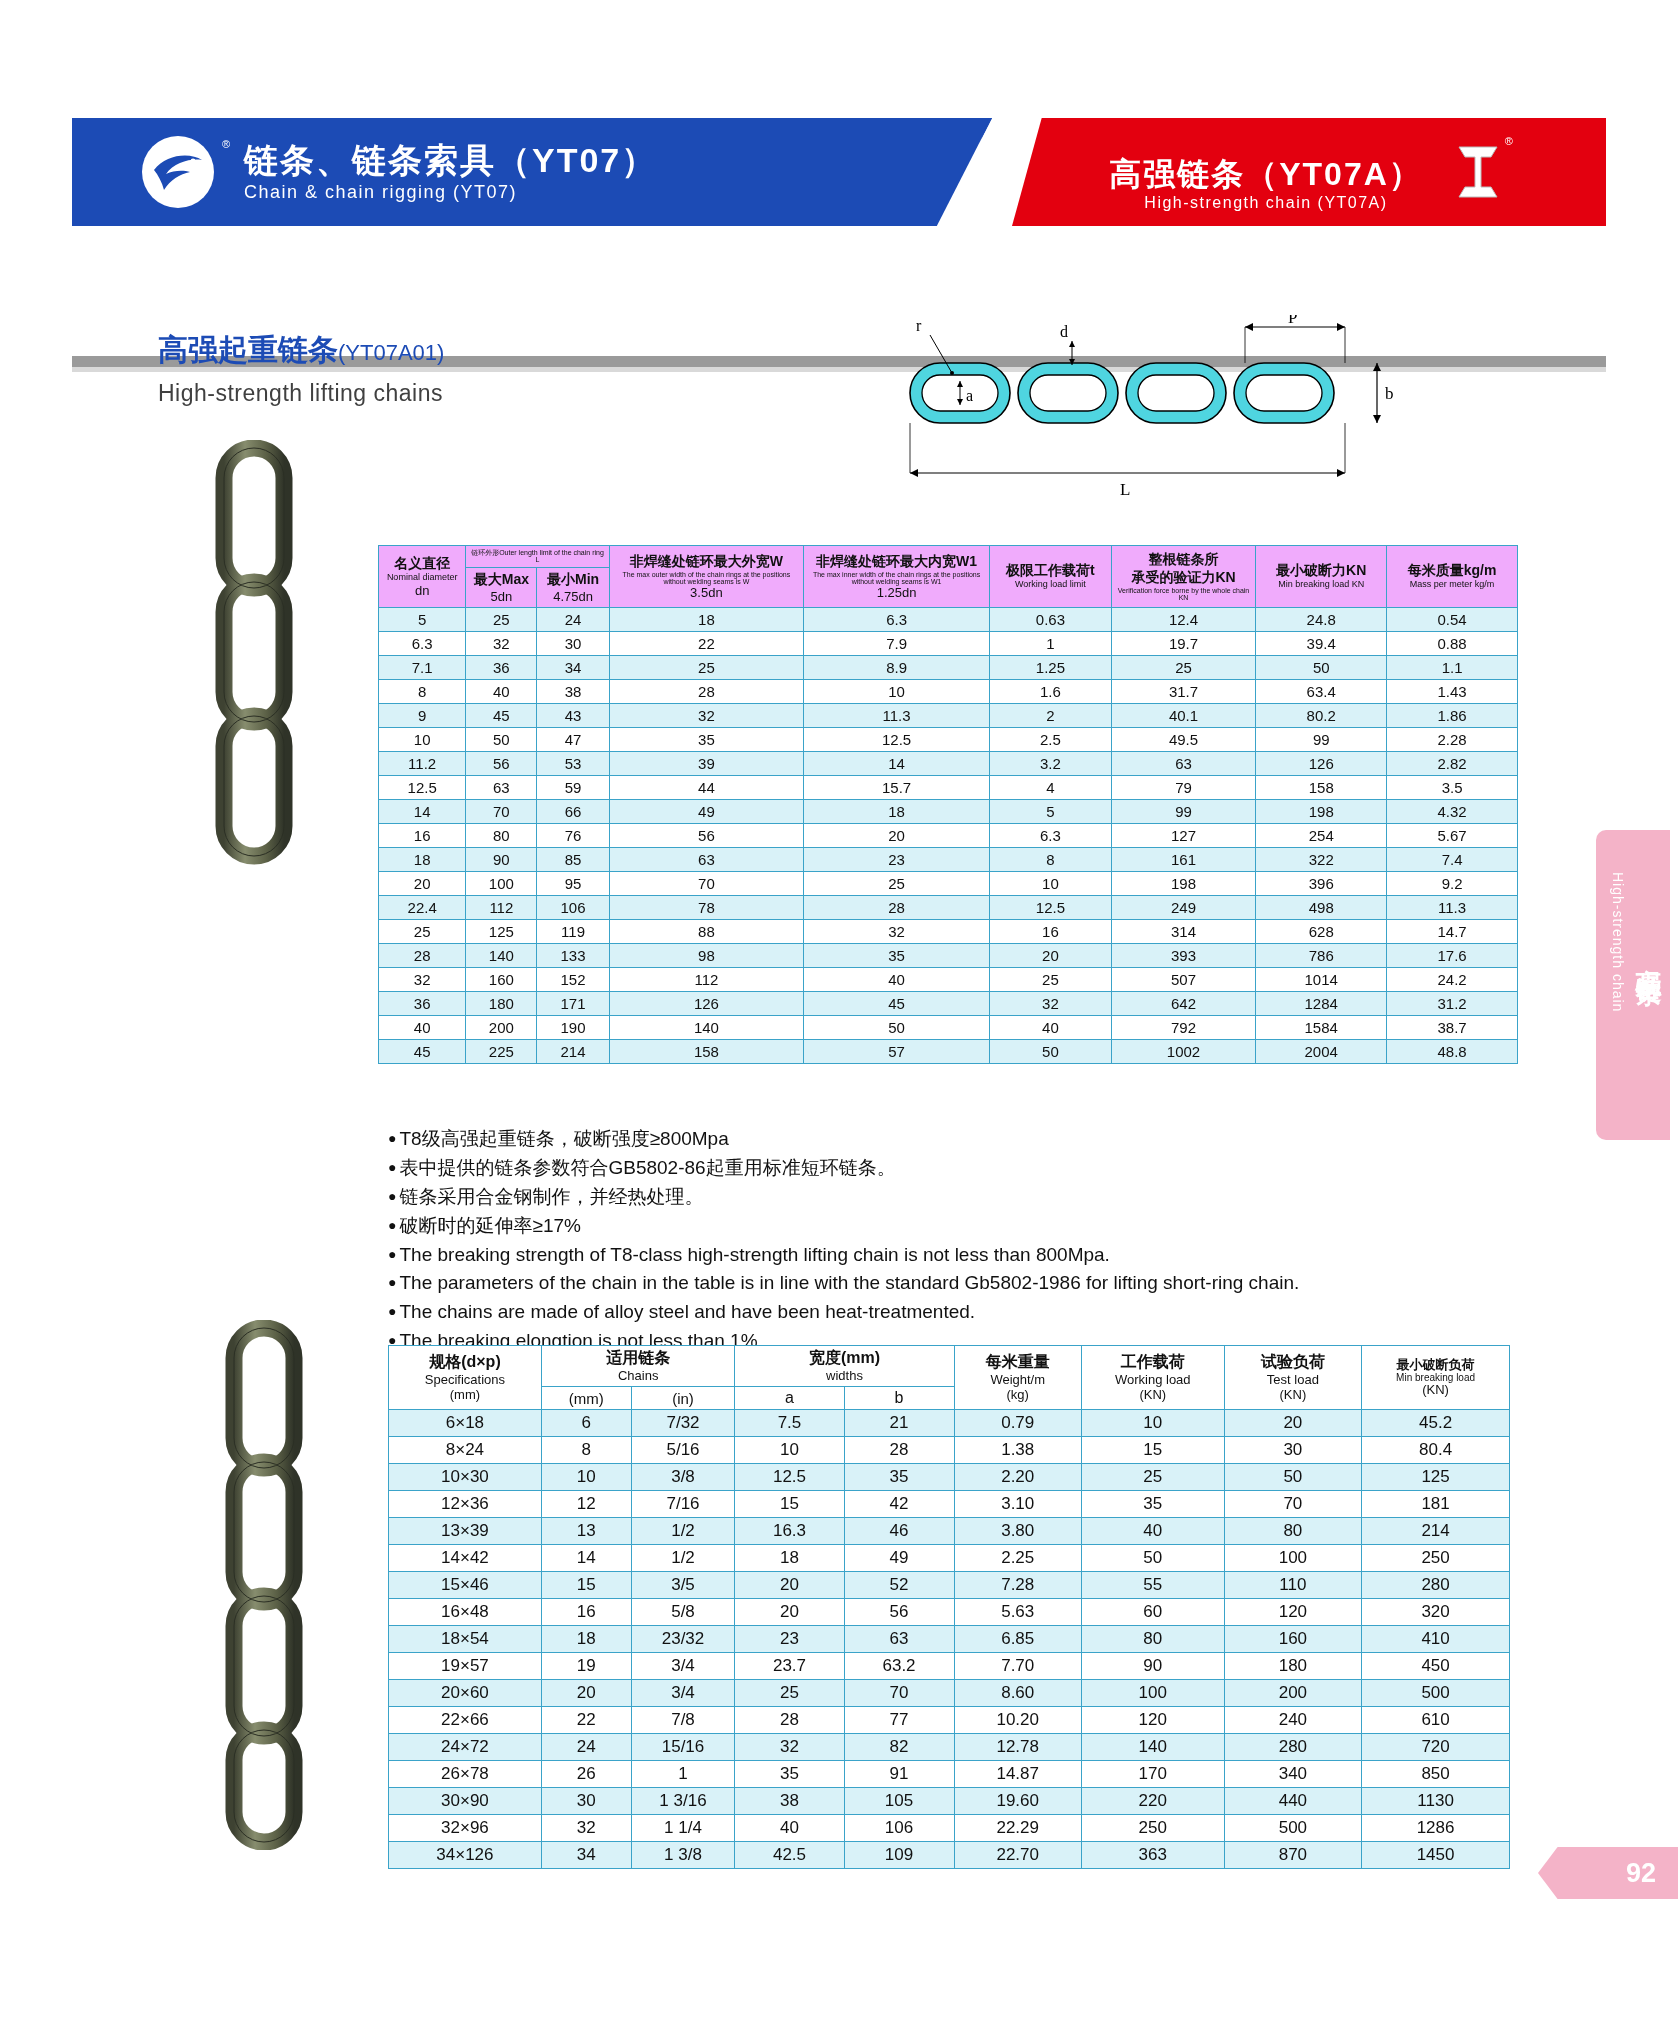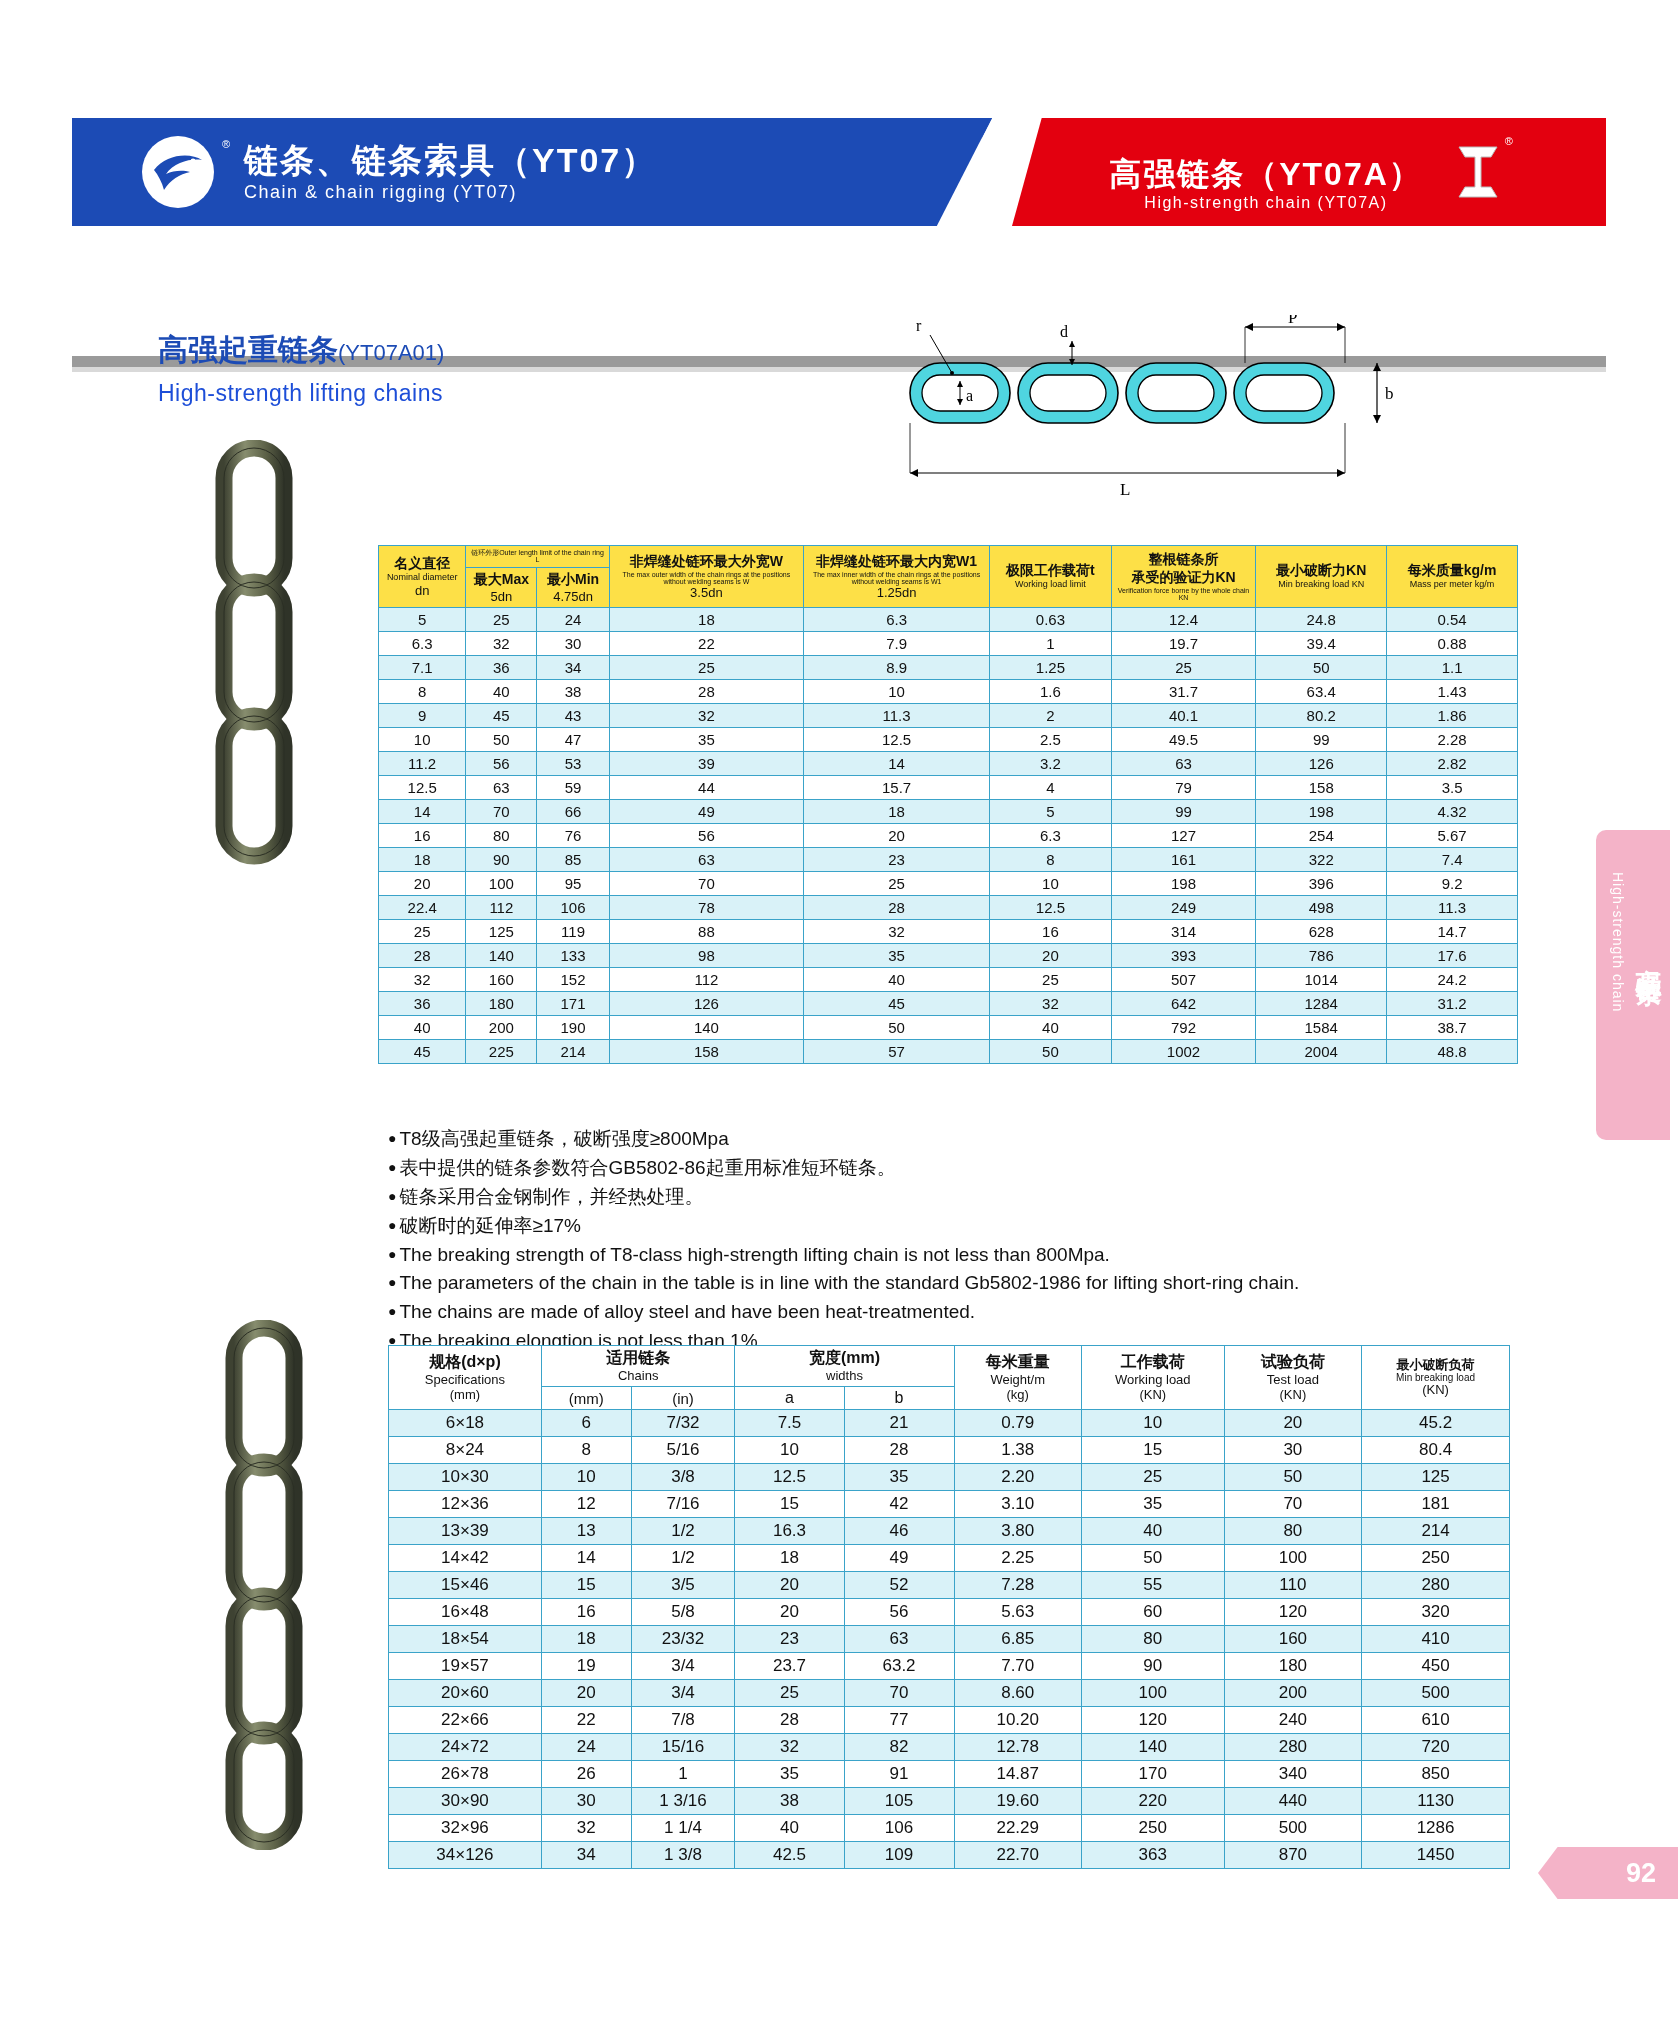--- a/index.html
+++ b/index.html
@@ -104,21 +104,21 @@
     color: #1c4bb5;
     font-weight: bold;
   }
   .sec-title .cn span.code {
     font-size: 22px;
     font-weight: normal;
     color: #1c4bb5;
   }
   .sec-title .en {
     font-size: 23px;
-    color: #1d4ed8;
+    color: #404040;
     margin-top: 9px;
     letter-spacing: 0.5px;
   }
 
   
   .diagram {
     position: absolute;
     left: 890px; top: 315px;
     width: 650px; height: 210px;
   }
@@ -136,21 +136,21 @@
     position: absolute;
     left: 378px; top: 545px;
     width: 1140px;
   }
   .tbl1 th, .tbl1 td {
     border: 1px solid #3aa3c9;
     text-align: center;
     color: #111;
   }
   .tbl1 thead th {
-    background: #fde047;
+    background: #f0abfc;
     padding: 3px 2px;
     vertical-align: middle;
     text-align: center;
   }
   .tbl1 .h-cn { font-size: 14px; font-weight: bold; display:block; }
   .tbl1 .h-en { font-size: 9px; font-weight: normal; display:block; line-height:1.1;}
   .tbl1 .h-en-sm { font-size: 7px; font-weight: normal; display:block; line-height:1.05;}
   .tbl1 .h-sub { font-size: 13px; font-weight: normal; display:block;}
   .tbl1 tbody td {
     font-size: 15px;

